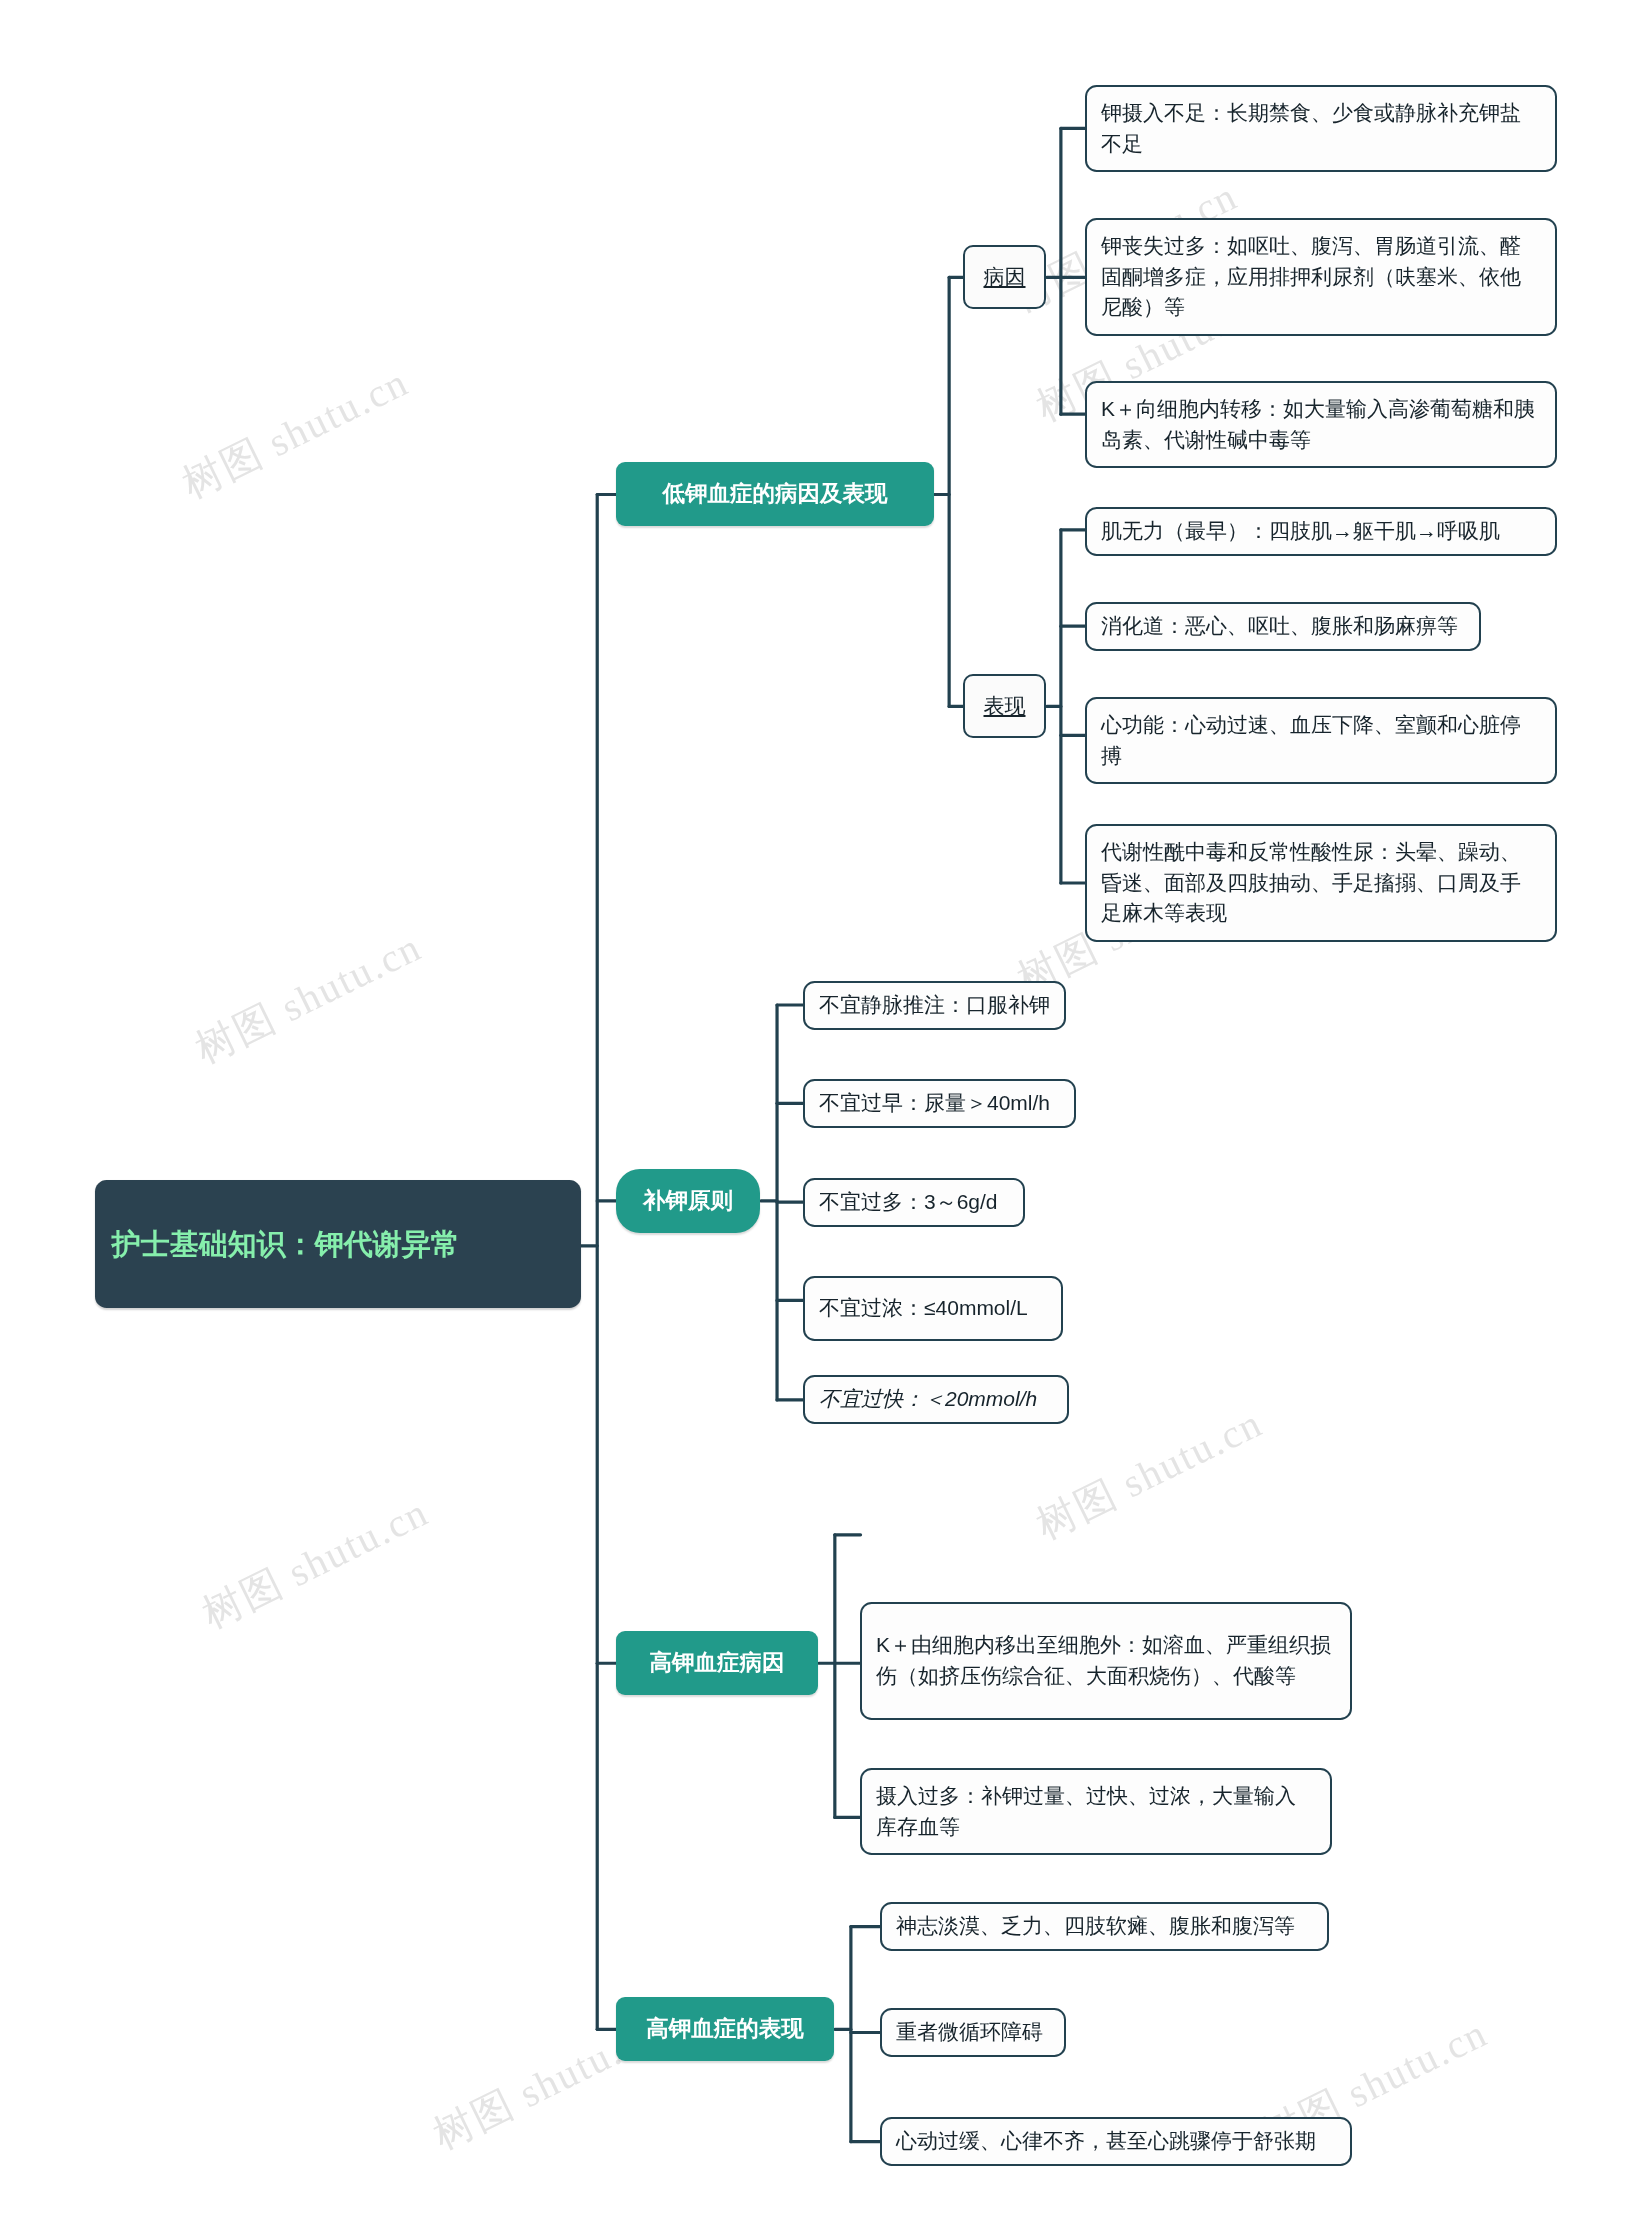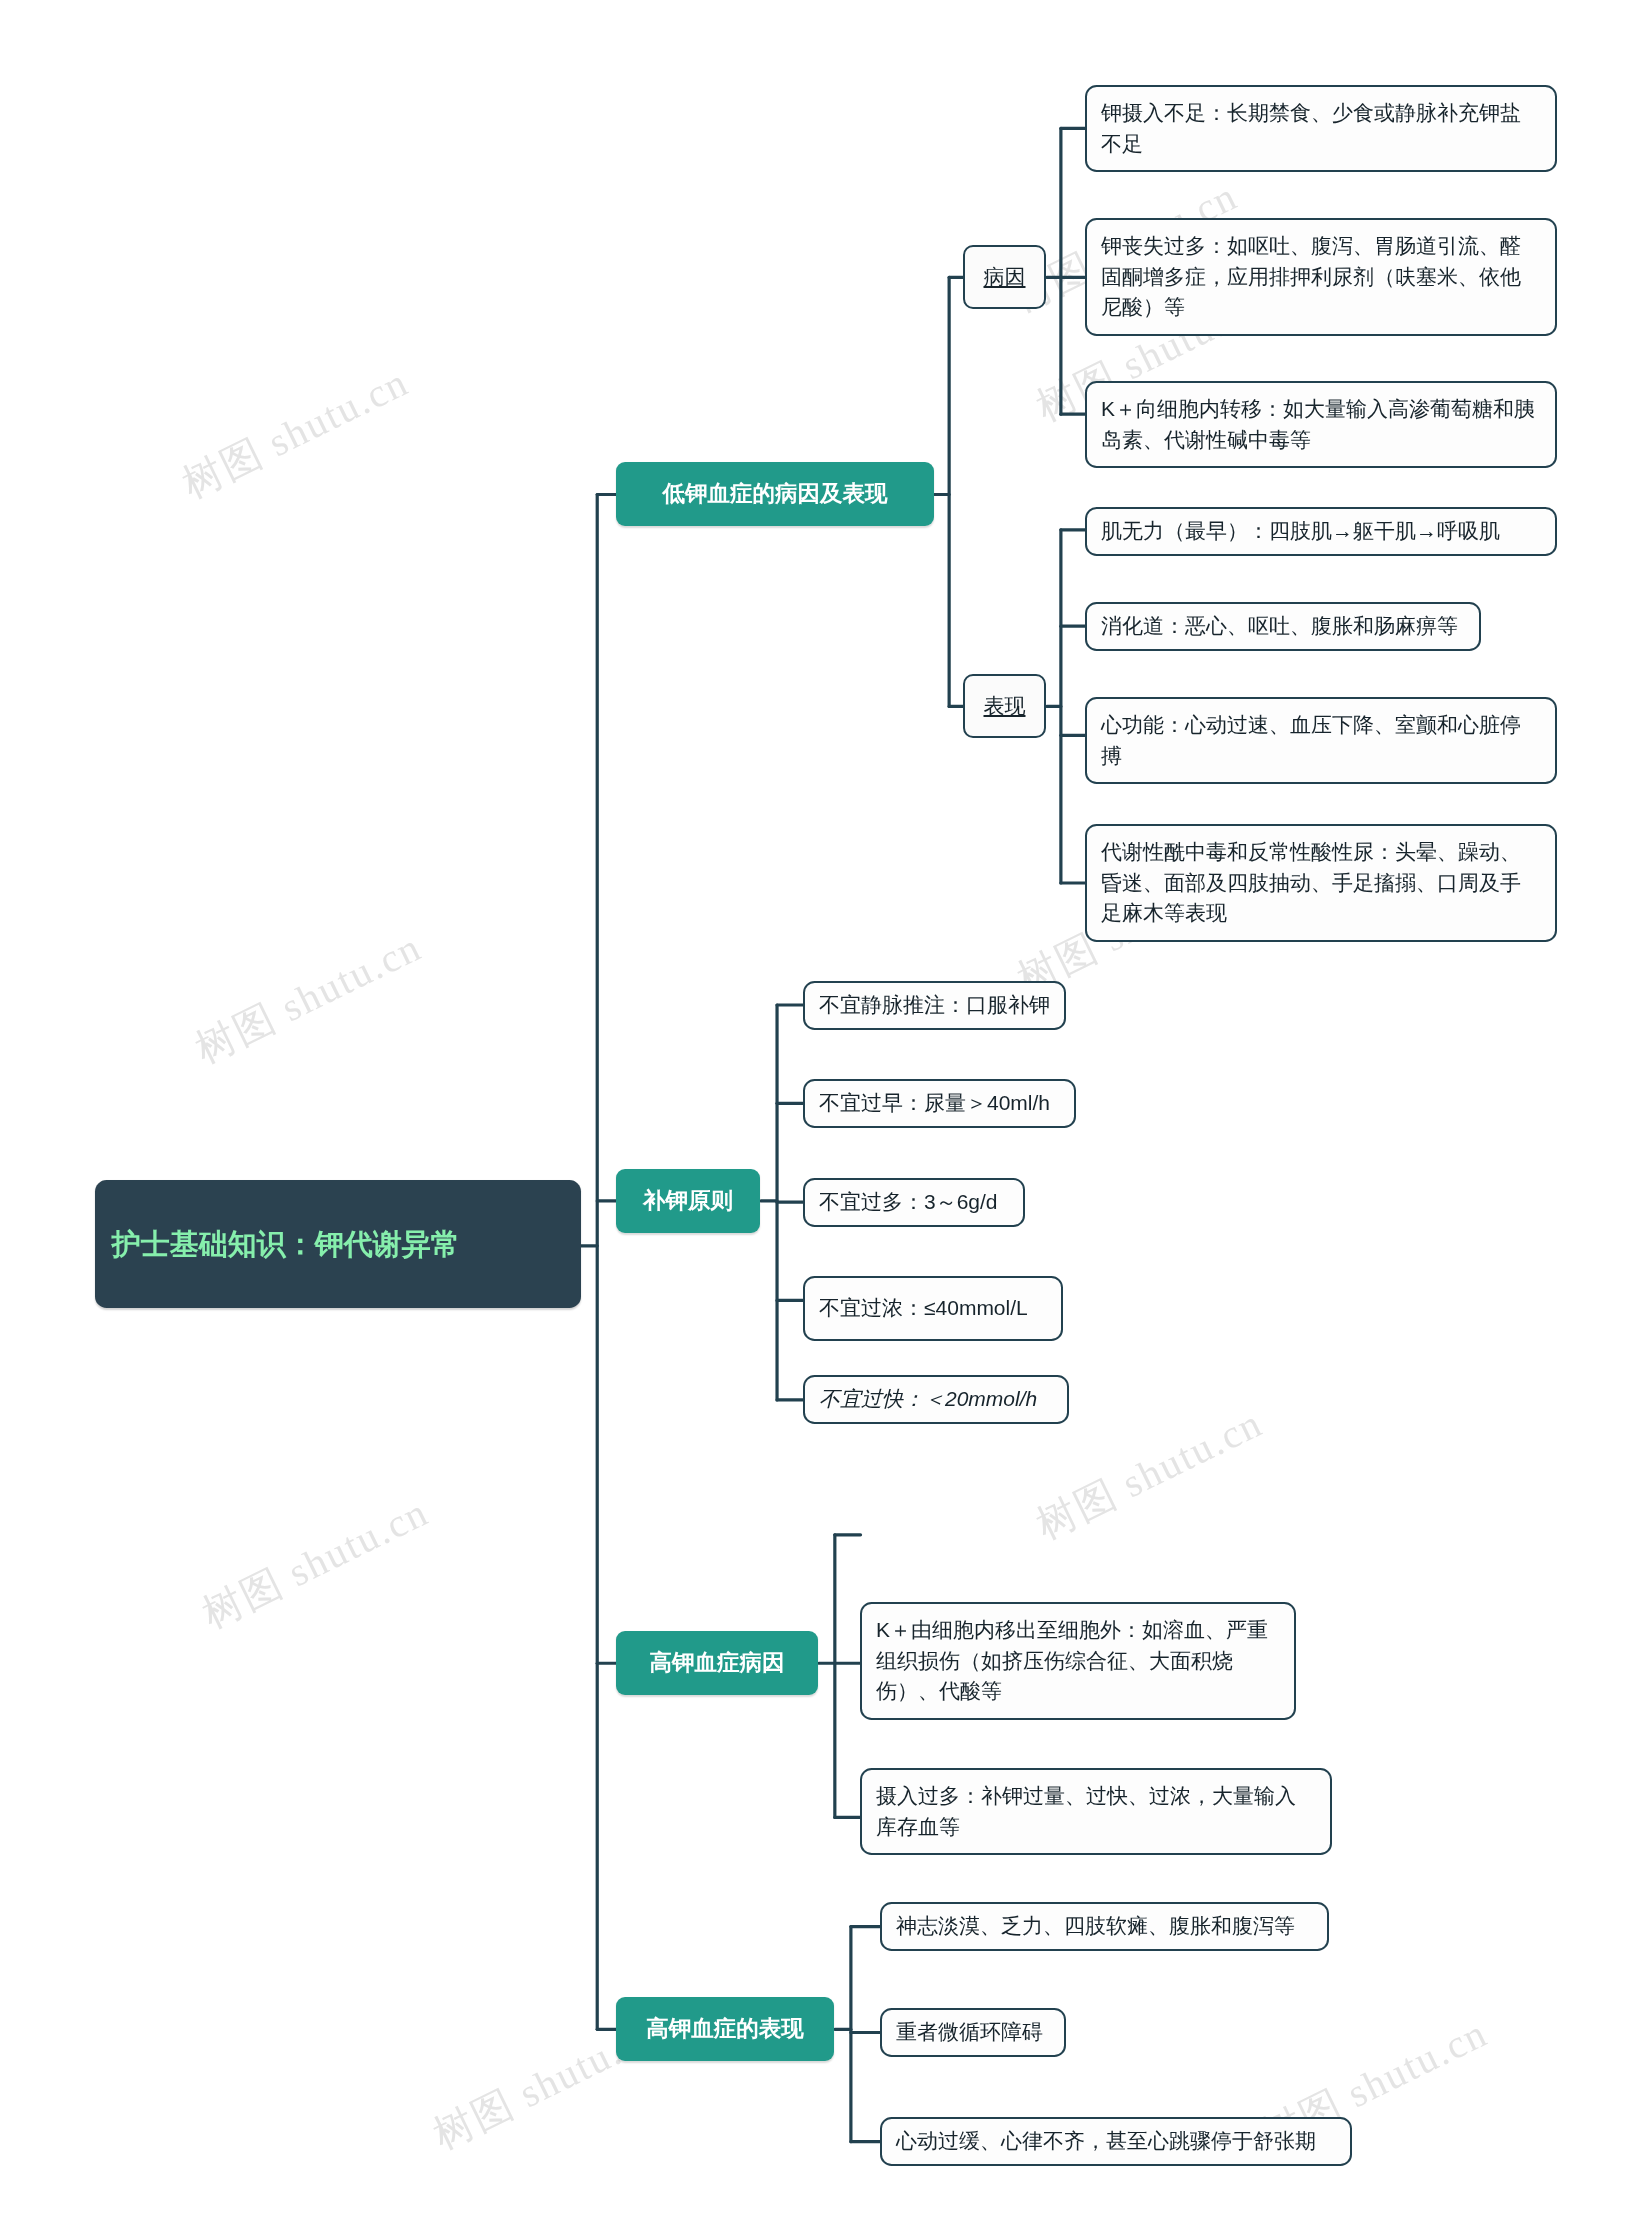--- a/index.html
+++ b/index.html
@@ -210,21 +210,21 @@
   </div>
 
   <div class="node node-leaf" style="left:1085px; top:697px; width:472px; height:87px;">
     <span>心功能：心动过速、血压下降、室颤和心脏停搏</span>
   </div>
 
   <div class="node node-leaf" style="left:1085px; top:824px; width:472px; height:118px;">
     <span>代谢性酰中毒和反常性酸性尿：头晕、躁动、昏迷、面部及四肢抽动、手足搐搦、口周及手足麻木等表现</span>
   </div>
 
-  <div class="node node-branch" style="left:616px; top:1169px; width:144px; height:64px;">
+  <div class="node node-branch" style="left:616px; top:1169px; width:144px; height:64px;border-radius:24px;">
     <span>补钾原则</span>
   </div>
 
   <div class="node node-leaf one-line" style="left:803px; top:981px; width:263px; height:49px;">
     <span>不宜静脉推注：口服补钾</span>
   </div>
 
   <div class="node node-leaf one-line" style="left:803px; top:1079px; width:273px; height:49px;">
     <span>不宜过早：尿量＞40ml/h</span>
   </div>
@@ -239,21 +239,21 @@
 
   <div class="node node-leaf one-line" style="left:803px; top:1375px; width:266px; height:49px;font-style:italic;">
     <span>不宜过快：＜20mmol/h</span>
   </div>
 
   <div class="node node-branch" style="left:616px; top:1631px; width:202px; height:64px;">
     <span>高钾血症病因</span>
   </div>
 
 
-  <div class="node node-leaf" style="left:860px; top:1602px; width:436px; height:118px;">
+  <div class="node node-leaf" style="left:860px; top:1602px; width:492px; height:118px;">
     <span>K＋由细胞内移出至细胞外：如溶血、严重组织损伤（如挤压伤综合征、大面积烧伤）、代酸等</span>
   </div>
 
   <div class="node node-leaf" style="left:860px; top:1768px; width:472px; height:87px;">
     <span>摄入过多：补钾过量、过快、过浓，大量输入库存血等</span>
   </div>
 
   <div class="node node-branch" style="left:616px; top:1997px; width:218px; height:64px;">
     <span>高钾血症的表现</span>
   </div>

